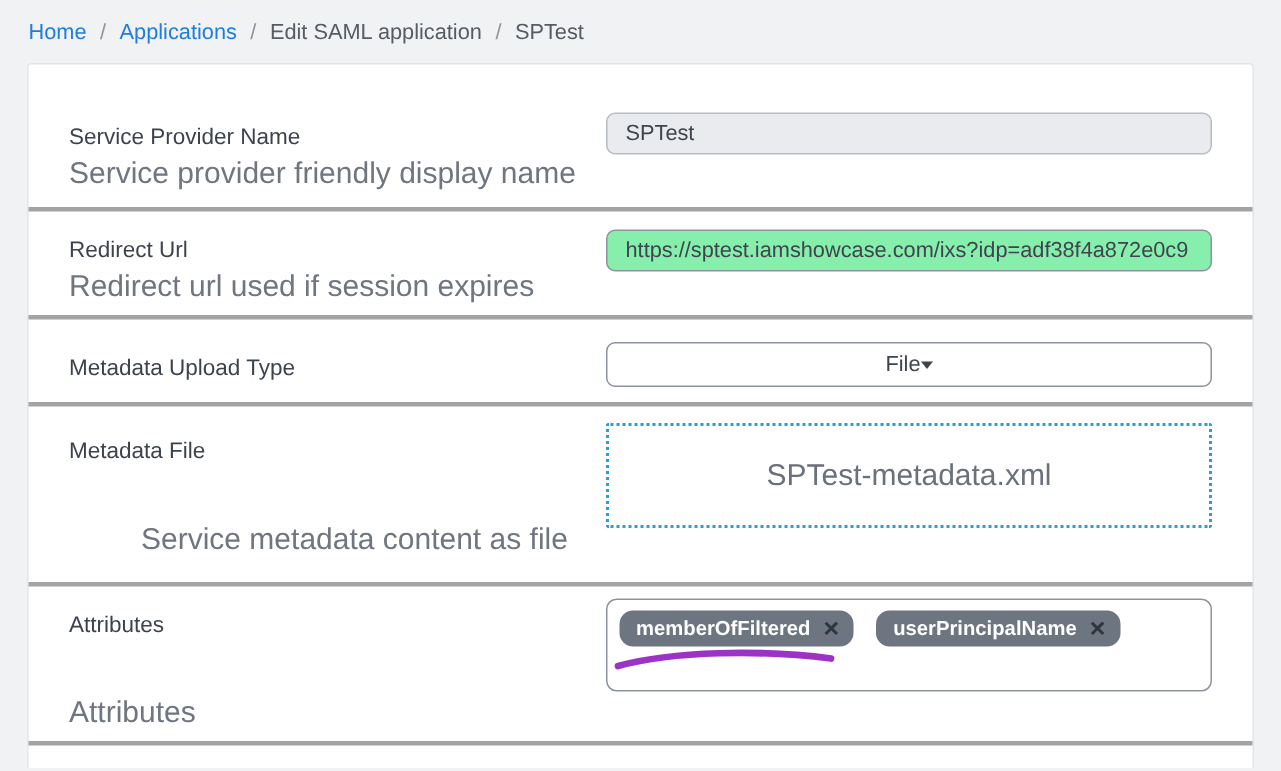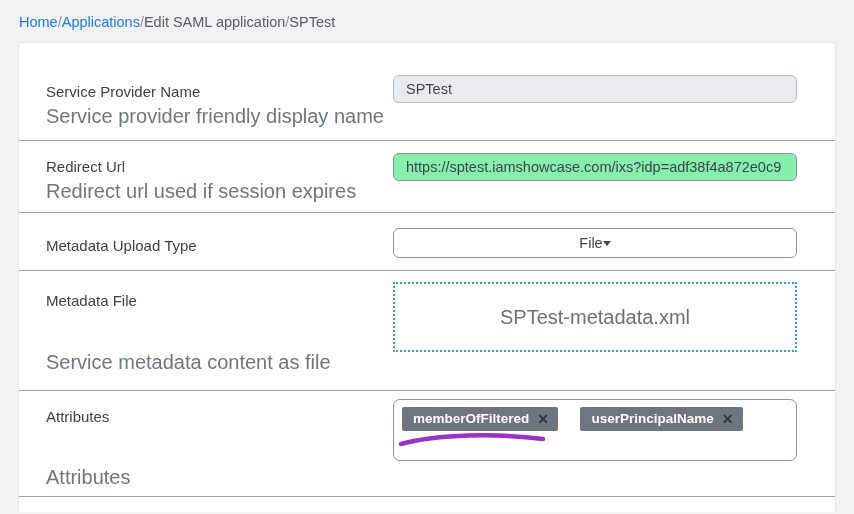--- a/index.html
+++ b/index.html
@@ -4,61 +4,61 @@
 <style>
   * { margin:0; padding:0; box-sizing:border-box; }
   html,body { width:854px; height:514px; overflow:hidden; }
   body {
     background:#f1f2f4;
     font-family:"Liberation Sans", sans-serif;
     color:#3f454e;
   }
   
   .breadcrumb {
-    display:flex; align-items:center; 
+    display:flex; align-items:center; gap:9px;
     padding:14px 18px 12px 19px;
     font-size:14.5px;
   }
   .breadcrumb a { color:#1d7de2; text-decoration:none; cursor:pointer; }
   .breadcrumb .sep { color:#8f959d; }
   .breadcrumb .crumb { color:#565c66; }
 
   
   .card {
     margin-left:18px;
     width:818px;
     height:470px;
     background:#ffffff;
     border:1px solid #e3e5e8;
     border-bottom:none;
     border-radius:3px 3px 0 0;
   }
   .row {
     display:flex; justify-content:space-between;
-    padding:0 38px 0 27px;
-    border-bottom:1px solid #a3a3a3;
+    padding:0 27px 0 27px;
+    border-bottom:3px solid #a3a3a3;
   }
   .label-col { display:flex; flex-direction:column; flex:1 1 auto; }
   .control-col { width:404px; flex:0 0 404px; }
   .field-label { font-size:15px; color:#3d434d; }
   .field-help { font-size:20px; color:#6f7680; margin-top:5px; }
 
   
   .row-spn  { height:98px; }
   .row-spn  .label-col   { padding-top:40px; }
   .row-spn  .control-col { padding-top:32px; }
   .row-url  { height:72px;gap:34px; }
   .row-url  .label-col   { padding-top:17px; }
   .row-url  .control-col { padding-top:12px; }
   .row-type { height:58px; }
   .row-type .label-col   { padding-top:24px; }
   .row-type .control-col { padding-top:15px; }
   .row-file { height:120px; }
   .row-file .label-col   { padding-top:21px; padding-bottom:16px; }
-  .row-file .field-help  { margin-top:auto; }
+  .row-file .field-help  { margin-top:auto;margin-left:48px; }
   .row-file .control-col { padding-top:11px; }
   .row-attrs { height:106px; }
   .row-attrs .label-col   { padding-top:17px; padding-bottom:7px; }
   .row-attrs .field-help  { margin-top:auto; }
   .row-attrs .control-col { padding-top:8px; }
 
   
   .text-input {
     width:100%; height:28px;
     border:1px solid #8d939c; border-radius:6px;
@@ -99,22 +99,22 @@
     height:62px;
     border:1px solid #8d939c; border-radius:7px;
     padding:7px 8px;
     background:#fff;
   }
   .tag {
     display:inline-flex; align-items:flex-end; gap:8px;
     background:#6d7580; color:#fff;
     font-size:13.5px; font-weight:bold;
     padding:4px 9px 5px 11px;
-    border-radius:2px;
-    margin-right:18px;
+    border-radius:9px;
+    margin-right:11px;
     vertical-align:top;
   }
   .tag-close {
     color:#2f353c; font-weight:bold; font-size:14px; line-height:1;
     cursor:pointer;
   }
   .squiggle { position:absolute; left:2px; top:31px; }
 </style>
 </head>
 <body>

